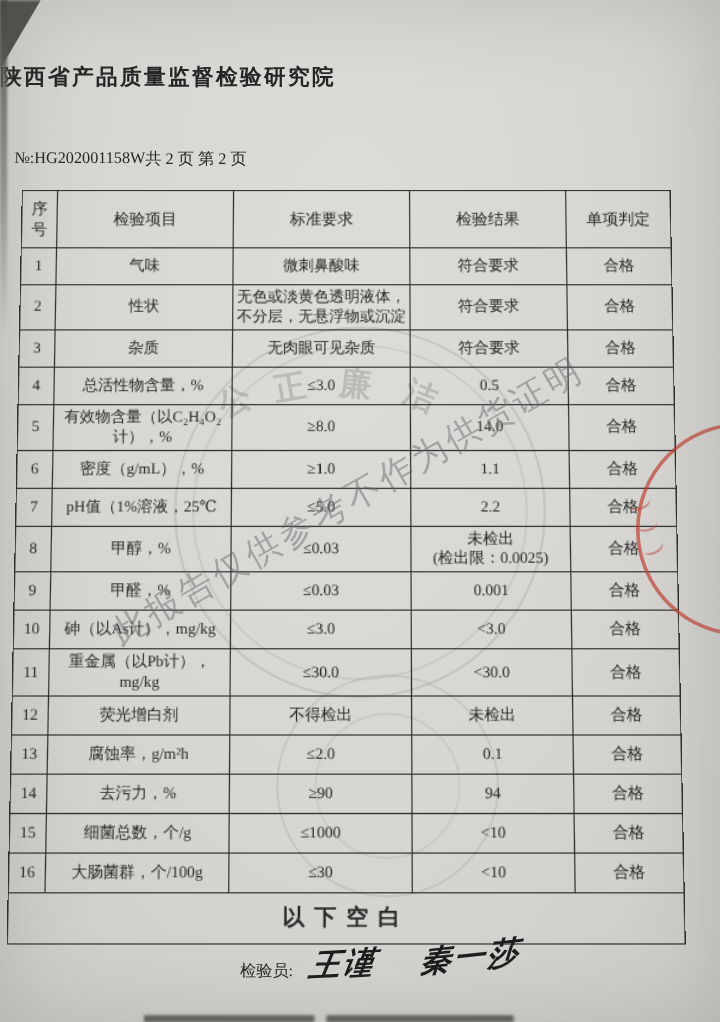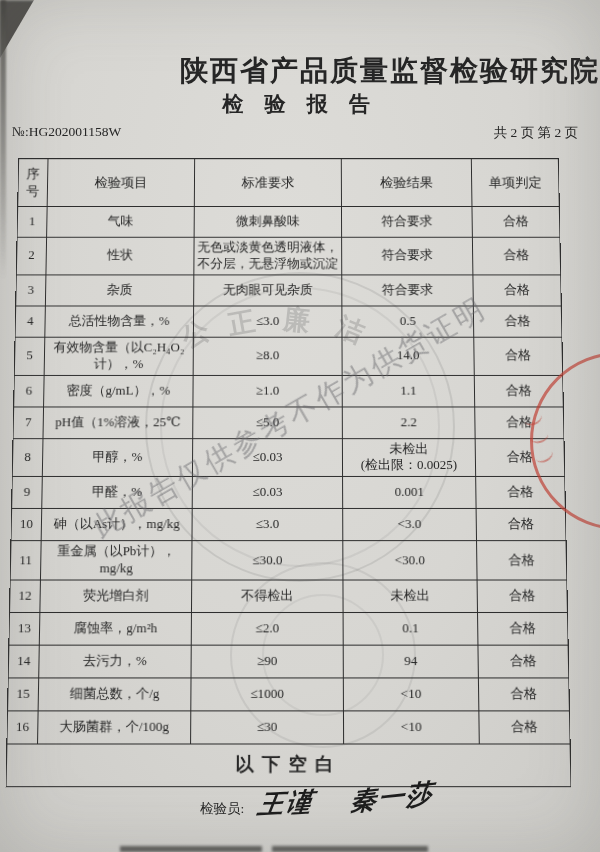--- a/index.html
+++ b/index.html
@@ -21,26 +21,26 @@
   }
   .edge-left{
     position:absolute; left:0; top:0; width:6px; height:280px; z-index:10;
     background:linear-gradient(to bottom,#43423e 0%, #8a8985 55%, rgba(170,169,165,0) 100%);
     filter:blur(1px); opacity:.8;
   }
   .edge-bottom{position:absolute; height:6px; bottom:0; background:#3c3c3a; filter:blur(1.5px); opacity:.75; z-index:10;}
   .edge-bottom.e1{left:120px; width:142px;}
   .edge-bottom.e2{left:272px; width:156px;}
   
-  .org-title{position:absolute; left:0; top:52px; width:100%; text-align:right;
-    font-size:28px; font-weight:bold; letter-spacing:2px; z-index:3;}
+  .org-title{position:absolute; left:0; top:52px; width:100%; text-align:left;
+    font-size:18px; font-weight:bold; letter-spacing:2px; z-index:3;}
   .report-title{position:absolute; left:0; top:90px; width:100%; text-align:center;
     font-size:21px; font-weight:bold; letter-spacing:8px; z-index:3;}
   .meta{position:absolute; left:12px; right:22px; top:124px; display:flex;
-    justify-content:space-between; font-size:13.5px; z-index:3;}
+    justify-content:flex-start; font-size:13.5px; z-index:3;}
   
   .report-table{
     position:absolute; left:12px; top:150px; width:552px;
     border-collapse:collapse; table-layout:fixed; z-index:2;
     transform:perspective(1200px) rotateX(5deg);
     font-size:13px;
   }
   .report-table th,.report-table td{
     border:1.5px solid #2d2d2d; text-align:center; vertical-align:middle;
     padding:2px 3px; line-height:1.3; white-space:pre-line; overflow:hidden;
@@ -105,21 +105,20 @@
   <span class="seal-char sc4">洁</span>
 
   <div class="diag-watermark">此报告仅供参考不作为供货证明</div>
 
   <div class="stamp-ring"></div>
   <div class="scribble scr1"></div>
   <div class="scribble scr2"></div>
   <div class="scribble scr3"></div>
 
   <div class="org-title">陕西省产品质量监督检验研究院</div>
-  <div class="report-title">检  验  报  告</div>
   <div class="meta">
     <span>№:HG202001158W</span>
     <span>共 2 页 第 2 页</span>
   </div>
 
   <table class="report-table">
     <colgroup>
       <col style="width:30px">
         <col style="width:150px">
         <col style="width:150px">

